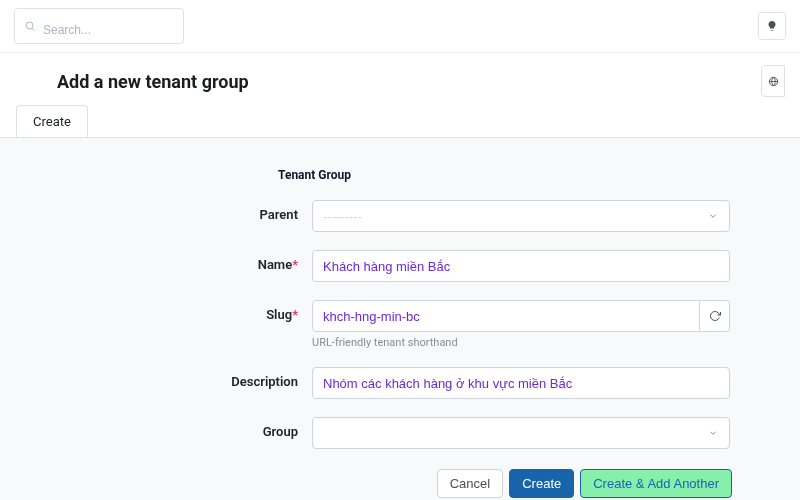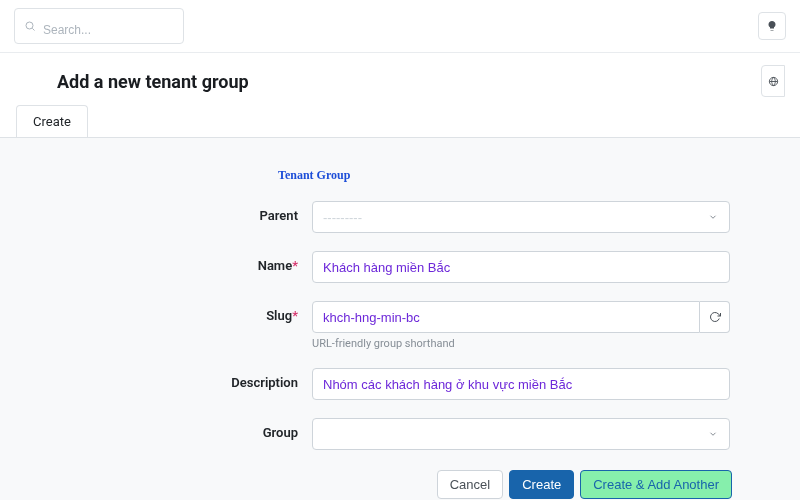--- a/index.html
+++ b/index.html
@@ -13,21 +13,21 @@
   .icon-btn { width: 28px; height: 28px; border: 1px solid #dee2e6; border-radius: 4px; background: #fff; display: flex; align-items: center; justify-content: center; cursor: pointer; color: #495057; font-size: 12px; }
   .divider { border-top: 1px solid #e9ecef; }
   .page-header { display: flex; align-items: center; padding: 12px 16px 0 16px; margin-left: 41px; }
   .page-title { font-size: 18px; font-weight: 700; color: #1a1d21; flex: 1; }
   .side-btn { width: 24px; height: 32px; border: 1px solid #dee2e6; border-left: 1px solid #dee2e6; border-top-left-radius: 4px; border-bottom-left-radius: 4px; background: #fff; display: flex; align-items: center; justify-content: center; margin-right: -1px; color: #495057; }
   .tabs { padding: 8px 16px 0 16px; display: flex; }
   .tab { padding: 8px 16px; font-size: 13px; color: #495057; border: 1px solid #dee2e6; border-bottom: none; border-top-left-radius: 4px; border-top-right-radius: 4px; background: #fff; position: relative; z-index: 2; cursor: pointer; }
   .tab.active { color: #212529; }
   .form-area { background: #f8f9fa; border-top: 1px solid #dee2e6; min-height: 440px; padding: 30px 0 20px 0; }
   .form-container { max-width: 740px; margin: 0 60px 0 auto; padding-right: 10px; }
-  .section-title { font-size: 12px; font-weight: 700; color: #1d4ed8; margin-left: 278px; margin-bottom: 18px; font-family: Liberation Serif, serif; }
+  .section-title { font-size: 12px; font-weight: 700; color: #0f172a; margin-left: 278px; margin-bottom: 18px; }
   .form-row { display: flex; align-items: flex-start; margin-bottom: 18px; }
   .form-label { width: 268px; text-align: right; padding-right: 14px; padding-top: 7px; font-size: 13px; font-weight: 600; color: #212529; margin-left: 44px; }
   .required { color: #d6336c; }
   .form-control-wrap { flex: 1; }
   .form-control { width: 100%; padding: 7px 10px; border: 1px solid #ced4da; border-radius: 4px; font-size: 13px; color: #6d28d9; background: #fff; height: 32px; }
   .form-control::placeholder { color: #ced4da; }
   .select-control { position: relative; }
   .select-control .chev { position: absolute; right: 12px; top: 50%; transform: translateY(-50%); color: #6c757d; pointer-events: none; font-size: 11px; }
   .select-control .form-control { color: #ced4da; padding-right: 30px; appearance: none; cursor: pointer; }
   .input-group { display: flex; }
@@ -115,21 +115,21 @@
           <input class="form-control" type="text" value="khch-hng-min-bc" style="">
           <div class="input-group-btn">
             <span>
               <svg width="12" height="12" viewBox="0 0 24 24" fill="none" stroke="currentColor" stroke-width="2">
                   <polyline points="23 4 23 10 17 10"></polyline>
                   <path d="M20.49 15a9 9 0 1 1-2.12-9.36L23 10"></path>
                 </svg>
             </span>
           </div>
         </div>
-        <div class="help-text">URL-friendly group shorthand</div>
+        <div class="help-text">URL-friendly tenant shorthand</div>
       </div>
     </div>
 
     <div class="form-row">
       <div class="form-label">Description</div>
       <div class="form-control-wrap">
         <input class="form-control" type="text" value="Nhóm các khách hàng ở khu vực miền Bắc" style="">
       </div>
     </div>
 

